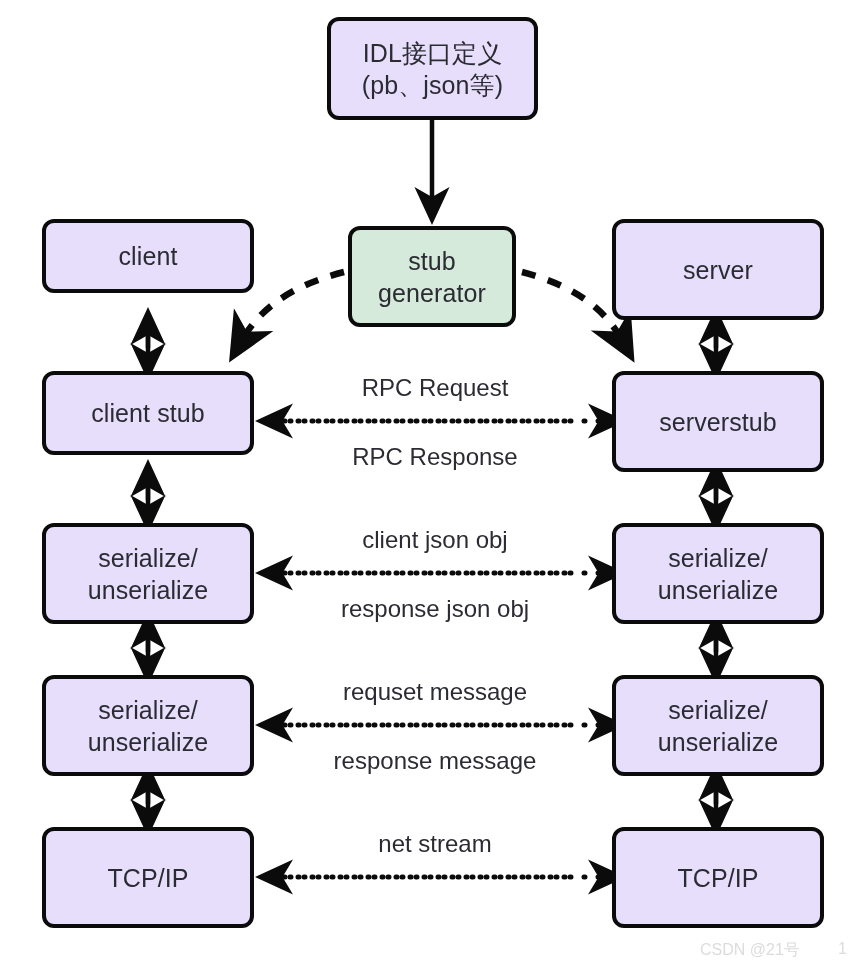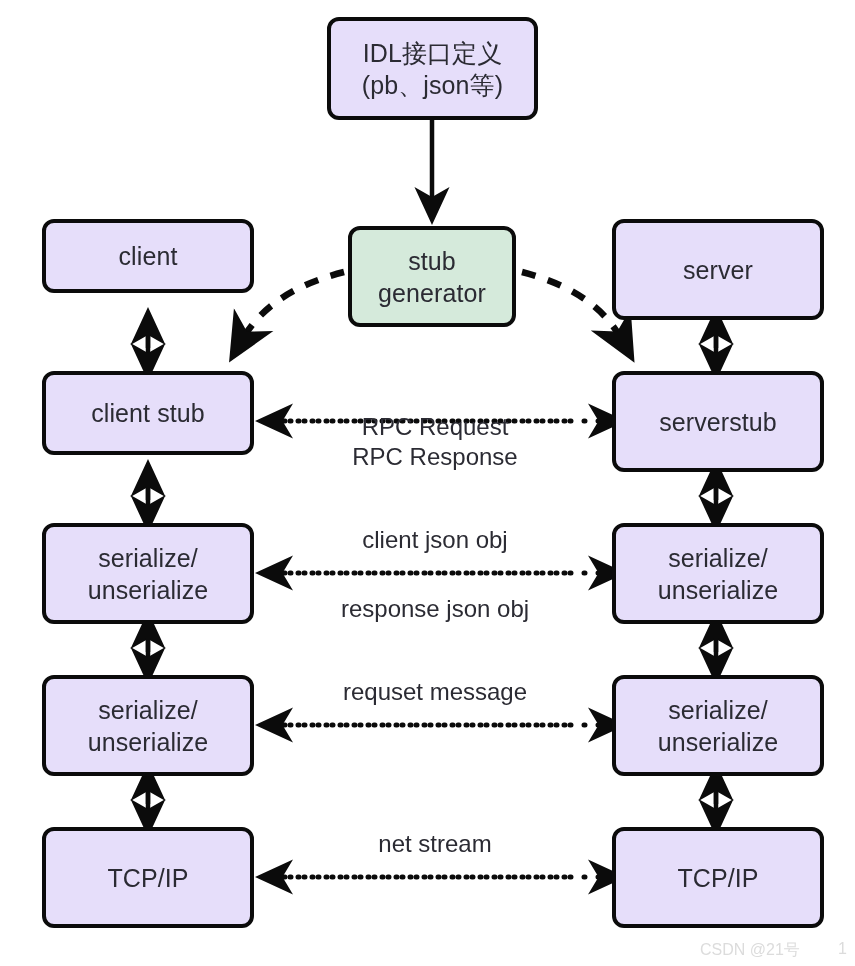--- a/index.html
+++ b/index.html
@@ -169,30 +169,31 @@
   <div class="node lav" style="left:42px; top:675px; width:212px; height:101px;">serialize/
 unserialize</div>
 
   <div class="node lav" style="left:612px; top:675px; width:212px; height:101px;">serialize/
 unserialize</div>
 
   <div class="node lav" style="left:42px; top:827px; width:212px; height:101px;">TCP/IP</div>
 
   <div class="node lav" style="left:612px; top:827px; width:212px; height:101px;">TCP/IP</div>
 
-  <div class="edge-label" style="left:290px; top:375px; width:290px;margin-top:39px;">RPC Request</div>
+  <div class="edge-label" style="left:290px; top:375px; width:290px;">RPC Request</div>
 
   <div class="edge-label" style="left:290px; top:444px; width:290px;">RPC Response</div>
 
   <div class="edge-label" style="left:290px; top:527px; width:290px;">client json obj</div>
 
   <div class="edge-label" style="left:290px; top:596px; width:290px;">response json obj</div>
 
   <div class="edge-label" style="left:290px; top:679px; width:290px;">requset message</div>
 
+  <div class="edge-label" style="left:290px; top:748px; width:290px;">response message</div>
 
   <div class="edge-label" style="left:290px; top:831px; width:290px;">net stream</div>
 
   <div class="watermark" style="left:700px; top:940px;text-align:center;">CSDN @21号</div>
 
   <div class="watermark" style="left:838px; top:940px;">1</div>
 
 </div>
 
 </body></html>

